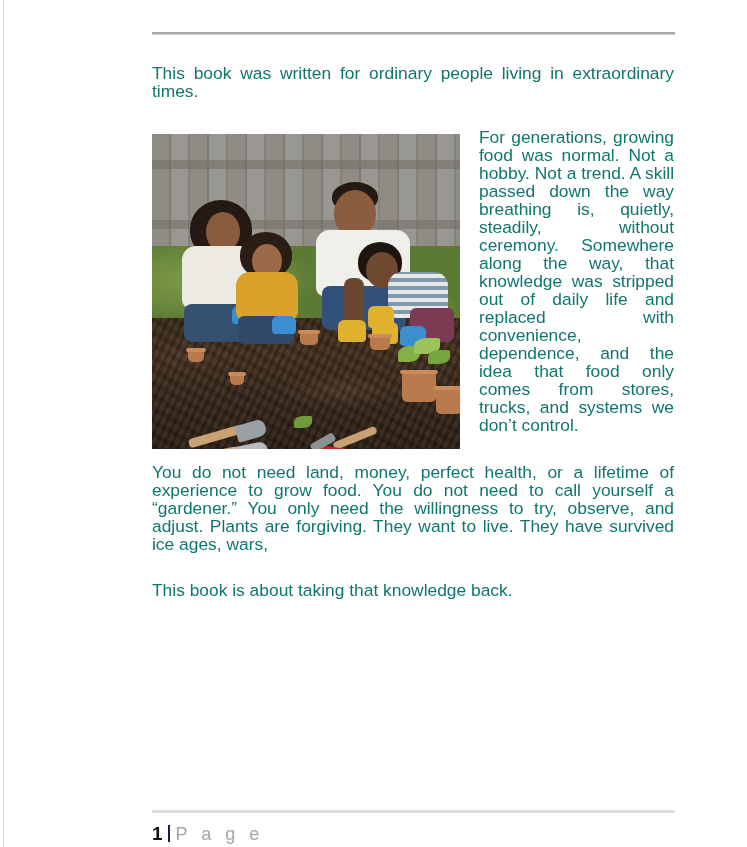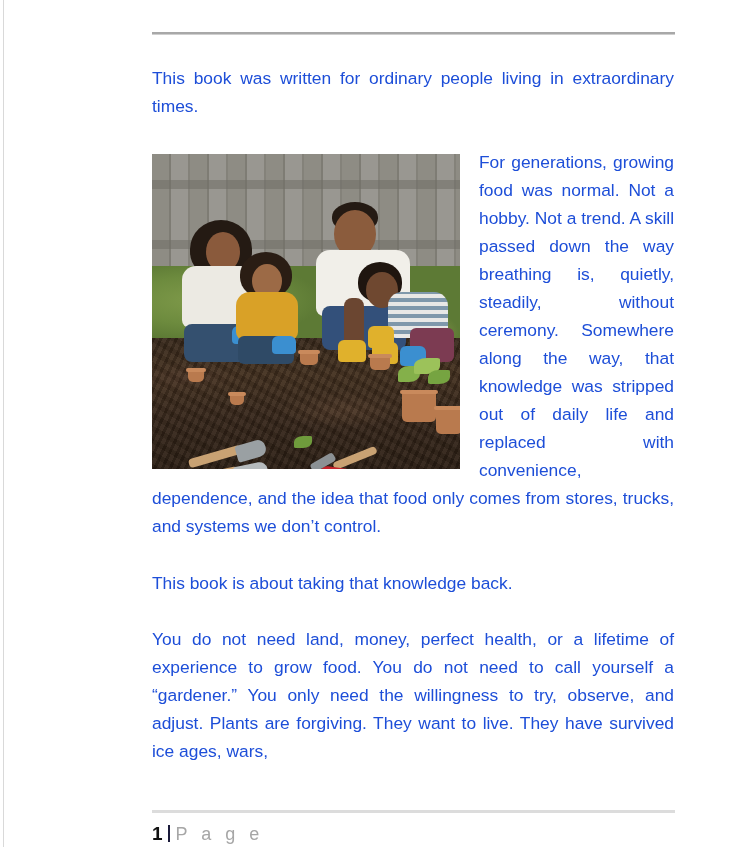--- a/index.html
+++ b/index.html
@@ -50,22 +50,22 @@
   .content {
     position: absolute;
     left: 152px;
     top: 64px;
     width: 522px;
   }
 
   p.body-text {
     margin: 0;
     font-size: 17.4px;
-    line-height: 28px;
-    color: #1d4ed8;
+    line-height: 18px;
+    color: #0f766e;
     text-align: justify;
     text-justify: inter-word;
     -webkit-hyphens: none;
     hyphens: none;
   }
 
   p.body-text + p.body-text {
     margin-top: 28.3px;
   }
 
@@ -334,23 +334,23 @@
             <span class="tool-head"></span>
           </span>
 
           <span class="shears-handle"></span>
           <span class="shears-grip"></span>
           <span class="shears-blade"></span>
         </span>
       </span><span>For generations, growing food was normal. Not a hobby. Not a trend. A skill passed down the way breathing is, quietly, steadily, without ceremony. Somewhere along the way, that knowledge was stripped out of daily life and replaced with convenience, dependence, and the idea that food only comes from stores, trucks, and systems we don’t control.</span>
     </p>
 
+    <p class="body-text">You do not need land, money, perfect health, or a lifetime of experience to grow food. You do not need to call yourself a “gardener.” You only need the willingness to try, observe, and adjust. Plants are forgiving. They want to live. They have survived ice ages, wars,</p>
+
     <p class="body-text">This book is about taking that knowledge back.</p>
-
-    <p class="body-text">You do not need land, money, perfect health, or a lifetime of experience to grow food. You do not need to call yourself a “gardener.” You only need the willingness to try, observe, and adjust. Plants are forgiving. They want to live. They have survived ice ages, wars,</p>
 
   </div>
 
   <div class="footer-rule"></div>
 
   <div class="footer">
     <span class="page-num">1</span>
     <span class="sep"></span>
     <span class="page-word">P a g e</span>
   </div>

